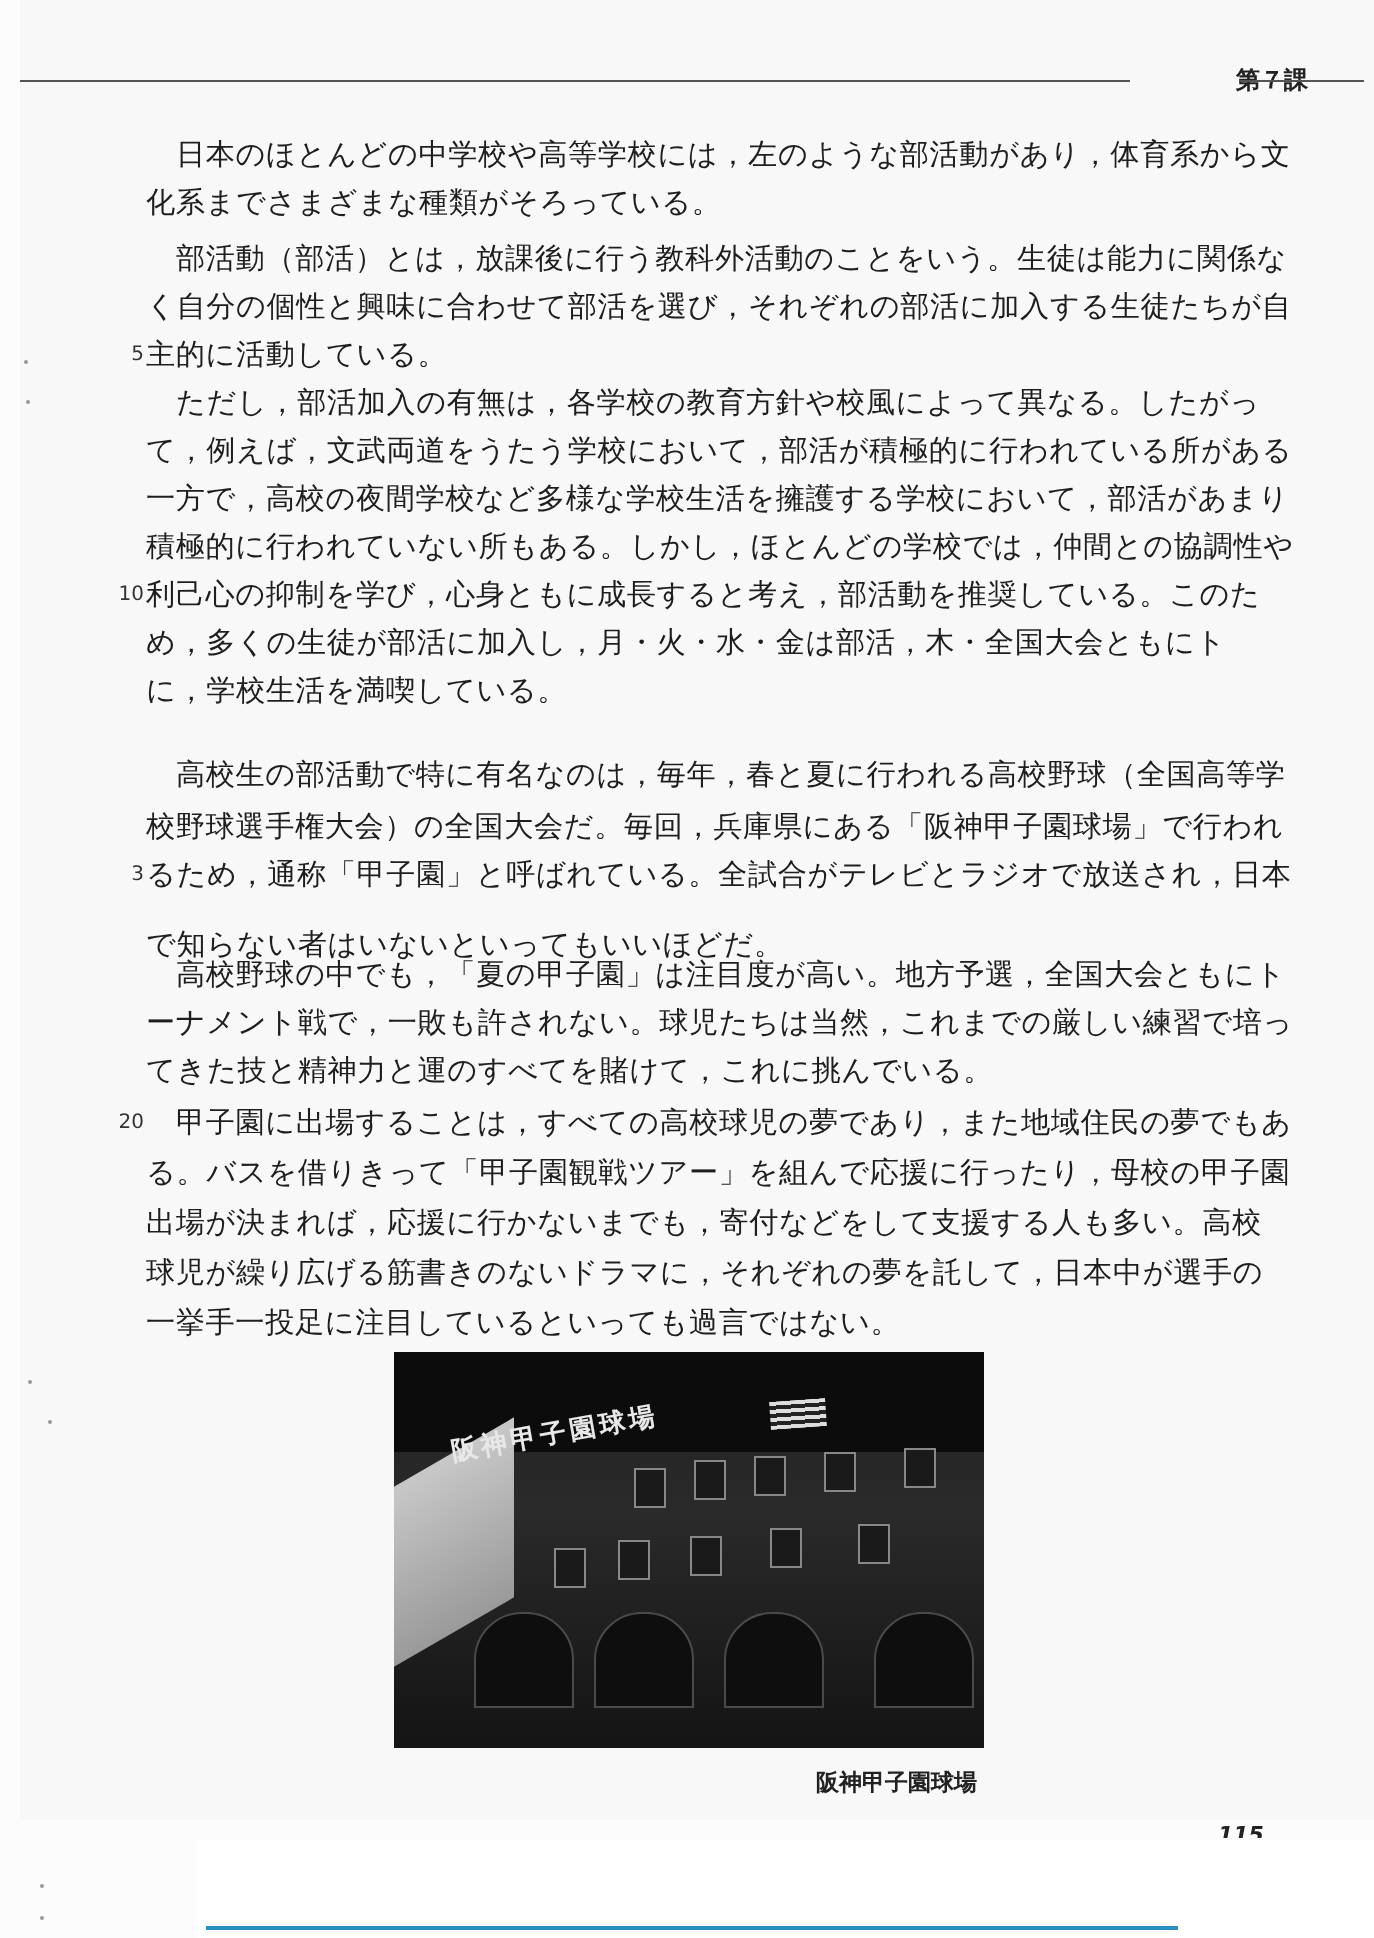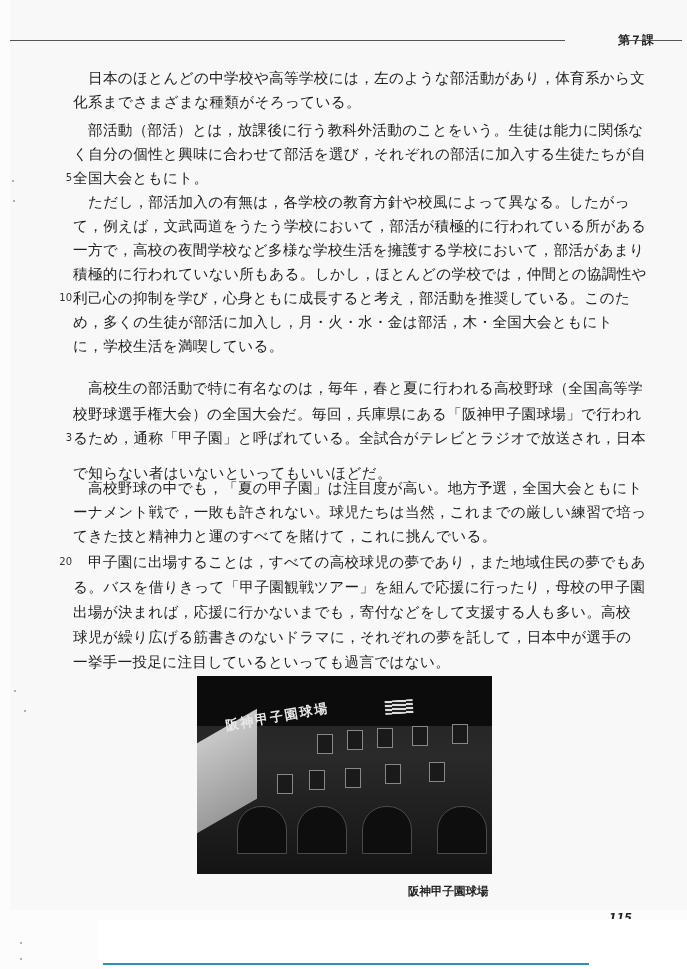--- a/index.html
+++ b/index.html
@@ -97,21 +97,21 @@
 </div>
 
 <div class="text-block" style="top:66px;">
 
   <div class="line indent" style="top:0px">日本のほとんどの中学校や高等学校には，左のような部活動があり，体育系から文</div>
   <div class="line" style="top:24px">化系までさまざまな種類がそろっている。</div>
 
   <div class="line indent" style="top:52px">部活動（部活）とは，放課後に行う教科外活動のことをいう。生徒は能力に関係な</div>
   <div class="line" style="top:76px">く自分の個性と興味に合わせて部活を選び，それぞれの部活に加入する生徒たちが自</div>
   <span class="line-num" style="top:100px">5</span>
-  <div class="line" style="top:100px">全国大会ともにト。</div>
+  <div class="line" style="top:100px">主的に活動している。</div>
 
   <div class="line indent" style="top:124px">ただし，部活加入の有無は，各学校の教育方針や校風によって異なる。したがっ</div>
   <div class="line" style="top:148px">て，例えば，文武両道をうたう学校において，部活が積極的に行われている所がある</div>
   <div class="line" style="top:172px">一方で，高校の夜間学校など多様な学校生活を擁護する学校において，部活があまり</div>
   <div class="line" style="top:196px">積極的に行われていない所もある。しかし，ほとんどの学校では，仲間との協調性や</div>
   <span class="line-num" style="top:220px">10</span>
   <div class="line" style="top:220px">利己心の抑制を学び，心身ともに成長すると考え，部活動を推奨している。このた</div>
   <div class="line" style="top:244px">め，多くの生徒が部活に加入し，月・火・水・金は部活，木・全国大会ともにト</div>
   <div class="line" style="top:268px">に，学校生活を満喫している。</div>
 

